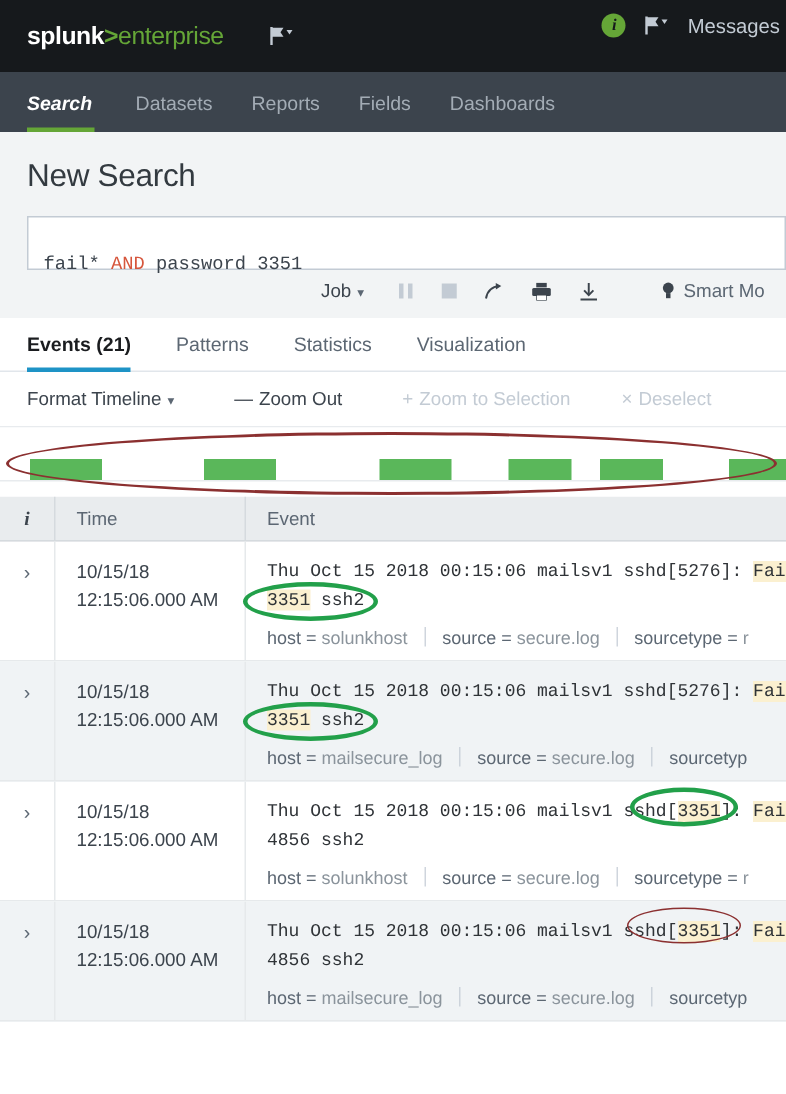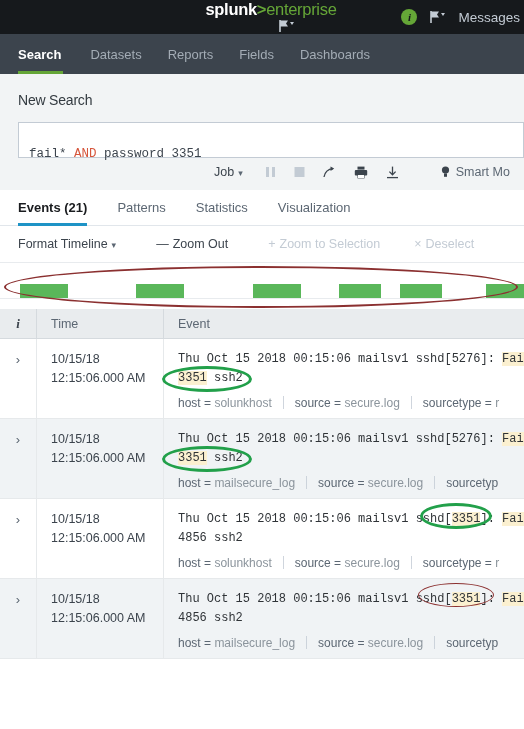--- a/index.html
+++ b/index.html
@@ -7,25 +7,24 @@
     width: 524px; height: 729px;
     overflow: hidden;
     background: #ffffff;
     font-family: "Liberation Sans", sans-serif;
     -webkit-font-smoothing: antialiased;
   }
   #app { position: relative; width: 524px; height: 729px; overflow: hidden; }
 
   
   .topbar {
-    height: 34px; background: #16191c;
+    height: 48px; background: #16191c;
     display: flex; align-items: center;
     padding: 0 0 0 18px;
     position: relative;
-    flex-direction: column;
   }
   .logo { font-size: 16.5px; letter-spacing: -0.3px; white-space: nowrap; }
   .logo .w { color: #ffffff; font-weight: bold; }
   .logo .g { color: #65a637; font-weight: normal; }
   .logo .gt { color: #65a637; font-weight: bold; }
   .app-flag { margin-left: 30px; display: flex; align-items: center; }
   .topright {
     position: absolute; right: 0; top: 0; height: 34px;
     display: flex; align-items: center; gap: 12px; padding-right: 4px;
   }
@@ -41,32 +40,32 @@
   
   .navbar {
     height: 40px; background: #3c444d;
     display: flex; align-items: stretch; padding-left: 18px;
   }
   .navitem {
     display: flex; align-items: center; padding: 0 13px;
     color: #a3acb5; font-size: 13px; white-space: nowrap;
     position: relative;
   }
-  .navitem:first-child { padding-left: 0; padding-right: 16px; }
+  .navitem:first-child { padding-left: 0; padding-right: 16px; font-style: italic; }
   .navitem.active { color: #ffffff; font-weight: bold; }
   .navitem.active::after {
     content: ""; position: absolute; left: 0; right: 12px; bottom: 0;
     height: 3px; background: #65a637;
   }
   .navitem:first-child.active::after { left: 0; right: 14px; }
 
   
   .searchpanel { background: #f2f4f5; padding: 0 18px 0 18px; }
   .page-title {
-    font-size: 14px; color: #333a40; font-weight: normal;
+    font-size: 21px; color: #333a40; font-weight: normal;
     padding: 18px 0 14px 0; letter-spacing: -0.2px;
   }
   .searchbar {
     background: #ffffff; border: 1px solid #c3cbd4;
     height: 36px; display: flex; align-items: center;
     padding: 0 10px; margin-right: -18px;
   }
   .query {
     font-family: "Liberation Mono", monospace;
     font-size: 12.5px; color: #3c444d; white-space: nowrap; margin-top: 27px;

